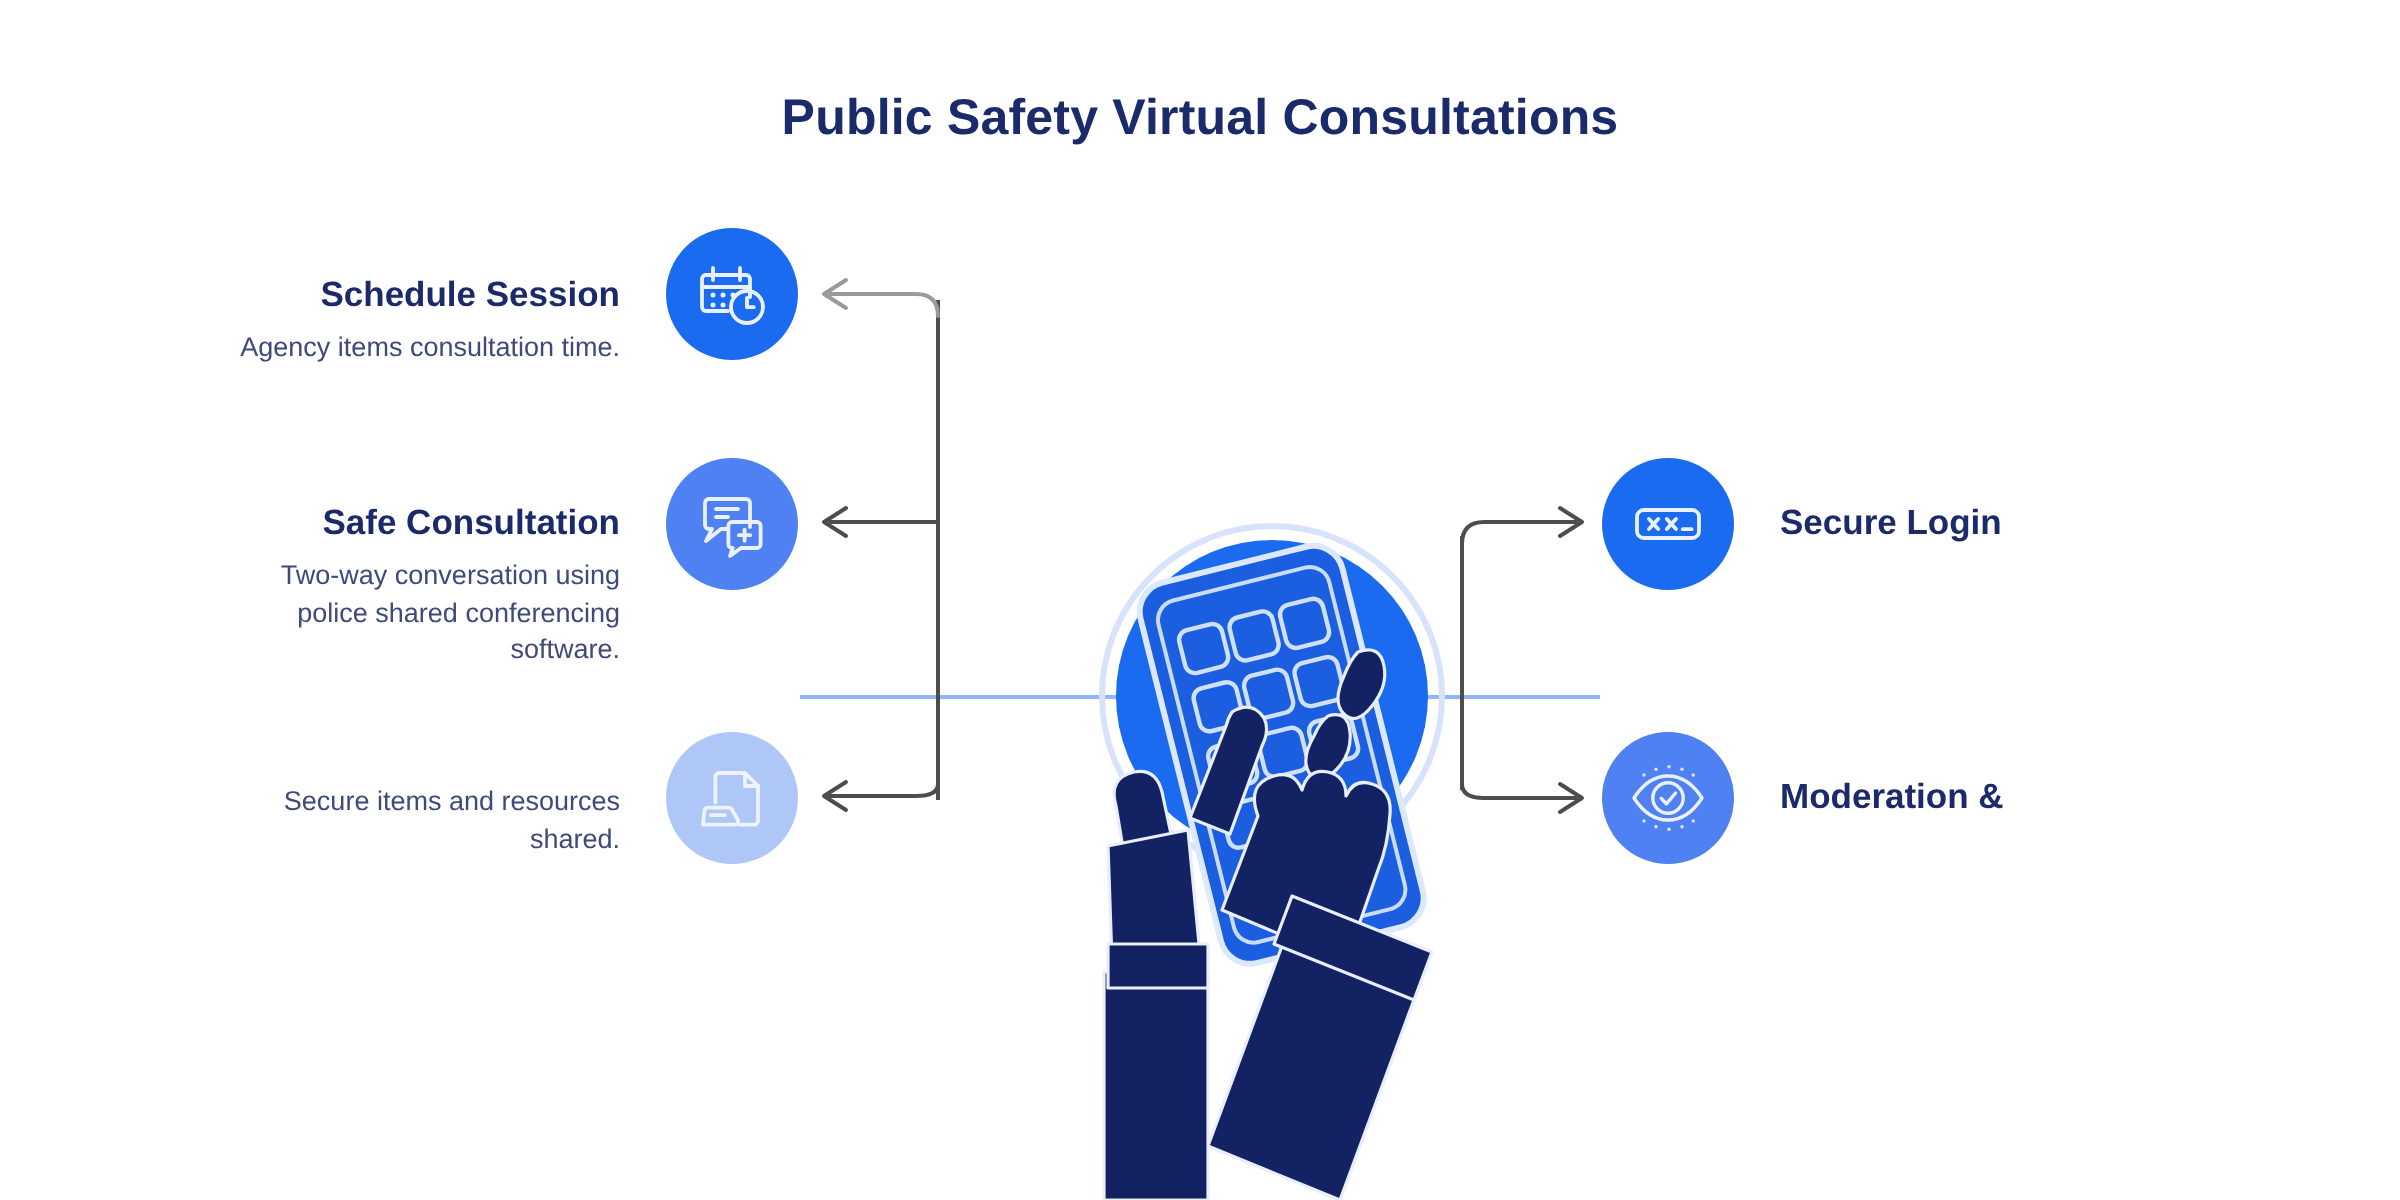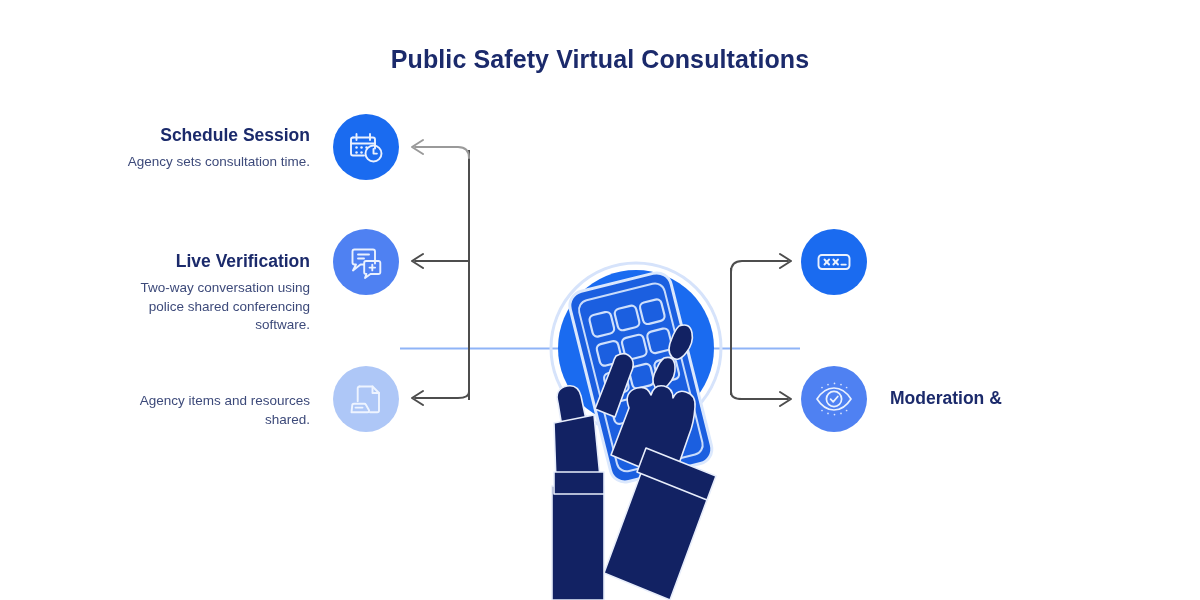--- a/index.html
+++ b/index.html
@@ -104,23 +104,23 @@
     <path d="M731,268 L731,395" fill="none" stroke="#4d4d4d" stroke-width="2"></path>
 
     <path d="M731,272 Q731,261 742,261 L788,261" fill="none" stroke="#4d4d4d" stroke-width="2" stroke-linecap="round"></path>
 
     <path d="M731,392 Q731,399 742,399 L788,399" fill="none" stroke="#4d4d4d" stroke-width="2" stroke-linecap="round"></path>
 
     <path d="M780,254 L791,261 L780,268" fill="none" stroke="#4d4d4d" stroke-width="2" stroke-linecap="round" stroke-linejoin="round"></path>
     <path d="M780,392 L791,399 L780,406" fill="none" stroke="#4d4d4d" stroke-width="2" stroke-linecap="round" stroke-linejoin="round"></path>
   </svg>
 
-  <div class="step left" style="left:110px; top:124px; width:200px;">
+  <div class="step left" style="left:110px; top:136px; width:200px;">
     <div class="heading">Schedule Session</div>
-    <div class="body">Agency sets consultation time.</div>
+    <div class="body">Agency items consultation time.</div>
   </div>
 
   <div class="icon-circle" style="left:333px; top:114px; width:66px; height:66px; background:#1a6bf0;">
     <svg width="40" height="40" viewBox="0 0 40 40">
       <g fill="none" stroke="#eaf1fe" stroke-width="1.9" stroke-linecap="round" stroke-linejoin="round">
         <path d="M7 10.5 h20 a2 2 0 0 1 2 2 v9"></path>
         <path d="M7 10.5 a2 2 0 0 0 -2 2 v14 a2 2 0 0 0 2 2 h11"></path>
         <path d="M10.5 7 v6"></path>
         <path d="M24 7 v6"></path>
         <path d="M5 16.5 h24"></path>
@@ -133,39 +133,39 @@
         <circle cx="15.5" cy="25.5" r="1.25"></circle>
       </g>
       <g fill="none" stroke="#eaf1fe" stroke-width="1.9" stroke-linecap="round" stroke-linejoin="round">
         <circle cx="27.5" cy="26.5" r="8"></circle>
         <path d="M27.5 22 v4.6 h3.4"></path>
       </g>
     </svg>
   </div>
 
   <div class="step left" style="left:110px; top:250px; width:200px;">
-    <div class="heading">Live Verification</div>
+    <div class="heading">Safe Consultation</div>
     <div class="body">Two-way conversation using police shared conferencing software.</div>
   </div>
 
   <div class="icon-circle" style="left:333px; top:229px; width:66px; height:66px; background:#4f81f2;">
     <svg width="40" height="40" viewBox="0 0 40 40">
       <g fill="none" stroke="#eaf1fe" stroke-width="1.9" stroke-linecap="round" stroke-linejoin="round">
         <path d="M29 21.5 V9.5 a2 2 0 0 0 -2 -2 H8.5 a2 2 0 0 0 -2 2 v11 a2 2 0 0 0 2 2 h1.5 l-3 6 l7.5 -6 h3.5"></path>
         <path d="M12 12.5 h11"></path>
         <path d="M12 16.5 h6"></path>
         <path d="M20 19 h12.5 a1.8 1.8 0 0 1 1.8 1.8 v9.4 a1.8 1.8 0 0 1 -1.8 1.8 h-8 l-5.5 4 l1.4 -4 h-0.4 a1.8 1.8 0 0 1 -1.8 -1.8 v-9.4 A1.8 1.8 0 0 1 20 19 Z"></path>
         <path d="M26.3 22.8 v5.6"></path>
         <path d="M23.5 25.6 h5.6"></path>
       </g>
     </svg>
   </div>
 
   <div class="step left" style="left:110px; top:386px; width:200px;">
-    <div class="body">Agency items and resources shared.</div>
+    <div class="body">Secure items and resources shared.</div>
   </div>
 
   <div class="icon-circle" style="left:333px; top:366px; width:66px; height:66px; background:#aec7f7;">
     <svg width="40" height="40" viewBox="0 0 40 40">
       <g fill="none" stroke="#eef4ff" stroke-width="1.9" stroke-linecap="round" stroke-linejoin="round">
         <path d="M13.5 7.5 h13 L33 14 v17.5 a1.8 1.8 0 0 1 -1.8 1.8 H24"></path>
         <path d="M13.5 7.5 a1.8 1.8 0 0 0 -1.8 1.8 v13"></path>
         <path d="M26.5 7.5 v6.5 H33"></path>
         <path d="M5.5 33.3 h16 a1.6 1.6 0 0 0 1.4 -2.4 l-3 -5.2 a1.8 1.8 0 0 0 -1.5 -0.9 H8 a1.8 1.8 0 0 0 -1.8 1.8 Z"></path>
         <path d="M9.5 28.6 h7"></path>
@@ -180,20 +180,21 @@
         <path d="M10.5 17.5 l4.6 5"></path>
         <path d="M15.1 17.5 l-4.6 5"></path>
         <path d="M19.4 17.5 l4.6 5"></path>
         <path d="M24 17.5 l-4.6 5"></path>
         <path d="M27.4 22.6 h4.4"></path>
       </g>
     </svg>
   </div>
 
   <div class="step right" style="left:890px; top:250px; width:200px;">
+    <div class="heading">Secure Login</div>
   </div>
 
   <div class="icon-circle" style="left:801px; top:366px; width:66px; height:66px; background:#4f81f2;">
     <svg width="42" height="42" viewBox="0 0 42 42">
       <g fill="none" stroke="#eaf1fe" stroke-width="1.7" stroke-linecap="round" stroke-linejoin="round">
         <path d="M4 21 C9 13.2 15 10 21 10 C27 10 33 13.2 38 21 C33 28.8 27 32 21 32 C15 32 9 28.8 4 21 Z"></path>
         <circle cx="21" cy="21" r="7.6"></circle>
         <path d="M17.6 21.2 l2.6 2.7 l4.6 -5.4"></path>
       </g>
       <g fill="#dbe6fd">

